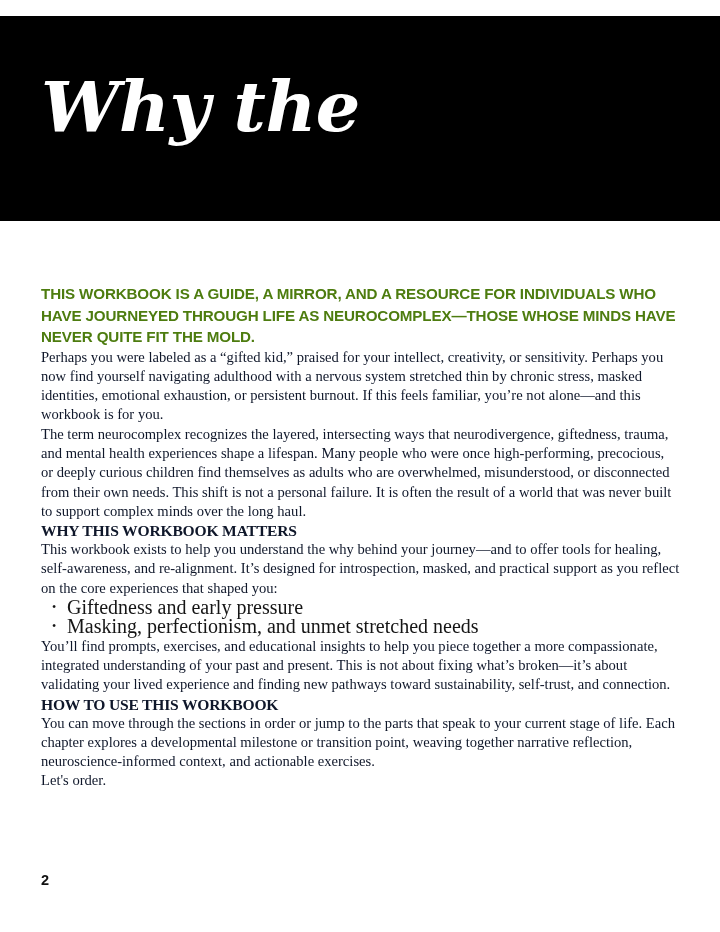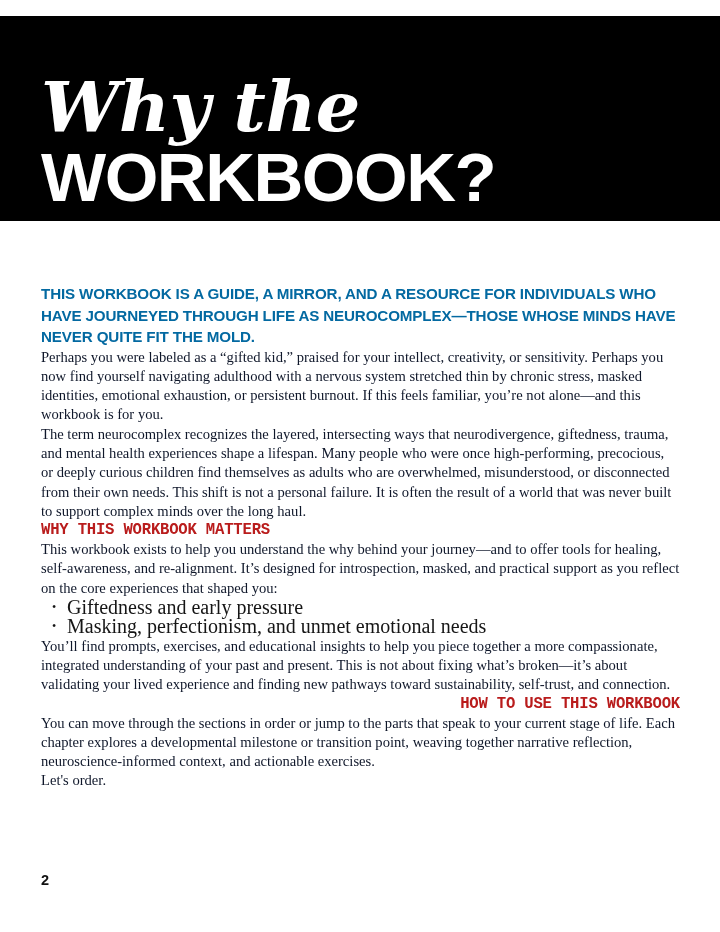--- a/index.html
+++ b/index.html
@@ -64,49 +64,49 @@
     top: 243px;
     width: 639px;
   }
 
   .lede {
     font-family: "Liberation Sans", sans-serif;
     font-weight: 700;
     font-size: 15.2px;
     line-height: 21.5px;
     letter-spacing: -0.15px;
-    color: #0369a1;
+    color: #4d7c0f;
     margin: 0;
     padding-top: 40px;
     text-transform: uppercase;
   }
 
   p.body-text {
     font-family: "Liberation Serif", serif;
     font-size: 14.6px;
     line-height: 19.3px;
     color: #0f172a;
     margin: 0;
     text-align: left;
   }
 
   .gap-20 { margin-top: 20px; }
 
   h2.section-heading {
-    font-family: Liberation Mono, monospace;
+    font-family: Liberation Serif, serif;
     font-weight: 700;
     font-size: 15.6px;
     line-height: 19px;
     letter-spacing: -0.2px;
-    color: #b91c1c;
+    color: #0f172a;
     margin: 0;
     text-transform: uppercase;
   }
   .sec-gap-top { margin-top: 30px; }
-  .sec-gap-top-2 { margin-top: 43px; text-align: right; }
+  .sec-gap-top-2 { margin-top: 43px; }
   .sec-gap-bottom { margin-bottom: 13px; }
 
   ul.bullet-list {
     list-style: none;
     margin: 0;
     padding: 0;
   }
   ul.bullet-list li {
     position: relative;
     font-family: "Liberation Serif", serif;
@@ -136,39 +136,38 @@
   }
 </style>
 </head>
 <body>
 
 <div class="page">
 
   <div class="header-band">
     <div class="title-block">
       <span class="title-script">Why the</span>
-      <span class="title-bold">WORKBOOK?</span>
     </div>
   </div>
 
   <div class="content">
 
     <p class="lede">THIS WORKBOOK IS A GUIDE, A MIRROR, AND A RESOURCE FOR INDIVIDUALS WHO HAVE JOURNEYED THROUGH LIFE AS NEUROCOMPLEX—THOSE WHOSE MINDS HAVE NEVER QUITE FIT THE MOLD.</p>
 
     <p class="body-text gap-20">Perhaps you were labeled as a “gifted kid,” praised for your intellect, creativity, or sensitivity. Perhaps you now find yourself navigating adulthood with a nervous system stretched thin by chronic stress, masked identities, emotional exhaustion, or persistent burnout. If this feels familiar, you’re not alone—and this workbook is for you.</p>
 
     <p class="body-text gap-20">The term neurocomplex recognizes the layered, intersecting ways that neurodivergence, giftedness, trauma, and mental health experiences shape a lifespan. Many people who were once high-performing, precocious, or deeply curious children find themselves as adults who are overwhelmed, misunderstood, or disconnected from their own needs. This shift is not a personal failure. It is often the result of a world that was never built to support complex minds over the long haul.</p>
 
     <h2 class="section-heading sec-gap-top sec-gap-bottom">WHY THIS WORKBOOK MATTERS</h2>
 
     <p class="body-text">This workbook exists to help you understand the why behind your journey—and to offer tools for healing, self-awareness, and re-alignment. It’s designed for introspection, masked, and practical support as you reflect on the core experiences that shaped you:</p>
 
     <ul class="bullet-list">
       <li>Giftedness and early pressure</li>
-      <li>Masking, perfectionism, and unmet emotional needs</li>
+      <li>Masking, perfectionism, and unmet stretched needs</li>
     </ul>
 
     <p class="body-text">You’ll find prompts, exercises, and educational insights to help you piece together a more compassionate, integrated understanding of your past and present. This is not about fixing what’s broken—it’s about validating your lived experience and finding new pathways toward sustainability, self-trust, and connection.</p>
 
     <h2 class="section-heading sec-gap-top-2 sec-gap-bottom">HOW TO USE THIS WORKBOOK</h2>
 
     <p class="body-text">You can move through the sections in order or jump to the parts that speak to your current stage of life. Each chapter explores a developmental milestone or transition point, weaving together narrative reflection, neuroscience-informed context, and actionable exercises.</p>
 
 
     <p class="body-text">Let's order.</p>

